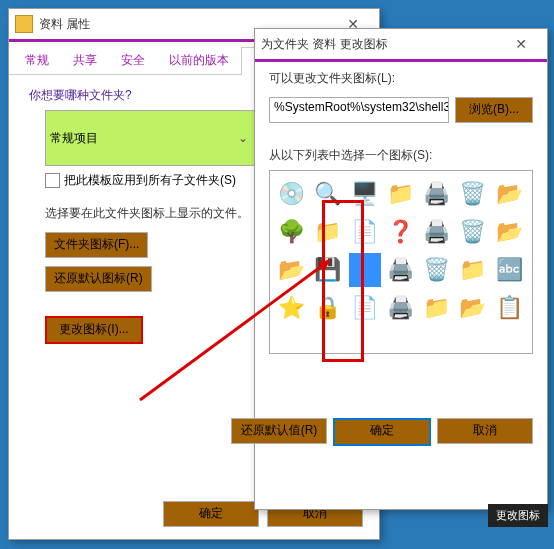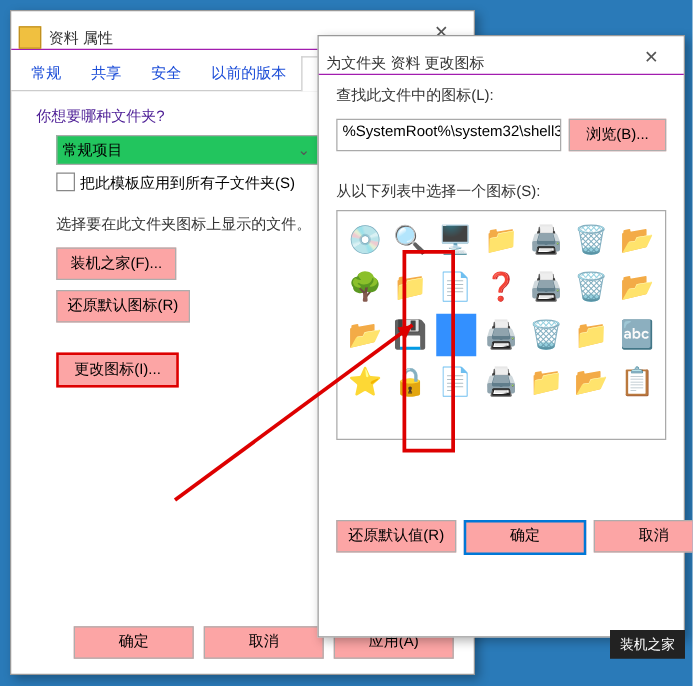--- a/index.html
+++ b/index.html
@@ -1,36 +1,36 @@
 <!DOCTYPE html>
 <html><head>
 <meta charset="utf-8">
 <style>
 body{margin:0;font:12px "Microsoft YaHei",SimSun,sans-serif;background:#2a7ab8;width:554px;height:549px;overflow:hidden;position:relative}
 .dlg{position:absolute;background:#fff;border:1px solid #999;box-shadow:3px 3px 8px rgba(0,0,0,.3)}
 .dlg1{left:8px;top:8px;width:370px;height:530px}
 .dlg2{left:254px;top:28px;width:292px;height:480px}
-.titlebar{height:30px;border-bottom:1px solid #a21caf;display:flex;align-items:flex-end;padding:0 6px}
+.titlebar{height:30px;border-bottom:3px solid #a21caf;display:flex;align-items:center;padding:0 6px}
 .titlebar .ticon{width:16px;height:16px;background:#f0c040;border:1px solid #c09020;margin-right:6px}
 .titlebar .tt{flex:1;color:#333}
 .titlebar .close{width:40px;height:28px;text-align:center;line-height:28px;font-size:14px;color:#555;cursor:pointer}
 .tabs{display:flex;border-bottom:1px solid #ccc;padding:4px 4px 0;background:#fff}
-.tab{padding:5px 11px;border:1px solid transparent;border-bottom:none;cursor:pointer;color:#1d4ed8}
+.tab{padding:5px 11px;border:1px solid transparent;border-bottom:none;cursor:pointer;color:#a21caf}
 .tab.active{border-color:#ccc;background:#fff;position:relative;top:1px}
 .body1{padding:12px 20px}
 .group{margin-bottom:16px}
 .lbl{color:#333;margin-bottom:6px}
 .lbl.blue{color:#4c1d95}
 .inset{padding-left:16px}
-.combo{width:200px;height:22px;border:1px solid #aaa;display:flex;align-items:center;padding:0 4px;margin:6px 0;background:#22c55e}
+.combo{width:200px;height:22px;border:1px solid #aaa;display:flex;align-items:center;padding:16px 4px;margin:6px 0;background:#bef264}
 .combo .ct{flex:1}
 .combo .dd{width:14px;text-align:center;color:#555}
-.chk{display:flex;align-items:flex-start;margin:6px 0}
+.chk{display:flex;align-items:center;margin:6px 0}
 .chk .box{width:13px;height:13px;border:1px solid #888;margin-right:4px;background:#fff}
-.btn{display:inline-block;min-width:78px;height:24px;line-height:22px;text-align:center;border:1px solid #adadad;background:#fca5a5;cursor:pointer;padding:0 8px;margin:4px 0}
+.btn{display:inline-block;min-width:78px;height:24px;line-height:22px;text-align:center;border:1px solid #adadad;background:#a16207;cursor:pointer;padding:0 8px;margin:4px 0}
 .btn.def{border:2px solid #0078d7;line-height:20px}
 .red{border:2px solid #d00 !important}
 .footer{position:absolute;bottom:8px;right:16px;display:flex;gap:8px}
 .body2{padding:8px 14px}
 .pathbox{width:190px;height:20px;border:1px solid #aaa;background:#fff;padding:2px 4px;display:inline-block;vertical-align:middle;overflow:hidden;white-space:nowrap}
 .iconlist{border:1px solid #aaa;height:170px;margin-top:6px;padding:6px;overflow:auto}
 .irow{display:flex;gap:4px;margin-bottom:4px}
 .ico{width:32px;height:32px;border:1px solid transparent;display:flex;align-items:center;justify-content:center;font-size:22px}
 .redbox{position:absolute;border:3px solid #d00;pointer-events:none}
 .arrow{position:absolute;pointer-events:none}
@@ -64,44 +64,43 @@
         </div>
         <div class="chk">
           <div class="box"></div>
           <span>把此模板应用到所有子文件夹(S)</span>
         </div>
       </div>
     </div>
     <div class="group">
       <div class="inset">
         <div class="lbl">选择要在此文件夹图标上显示的文件。</div>
-        <div class="btn">装机之家(F)...</div><br>
+        <div class="btn">文件夹图标(F)...</div><br>
         <div class="btn">还原默认图标(R)</div>
       </div>
     </div>
     <div class="group">
       <div class="inset">
         <div class="btn red">更改图标(I)...</div>
       </div>
     </div>
   </div>
   <div class="footer">
     <div class="btn">确定</div>
     <div class="btn">取消</div>
-    <div class="btn">应用(A)</div>
   </div>
 </div>
 
 <div class="dlg dlg2">
   <div class="titlebar">
     <div class="tt">为文件夹 资料 更改图标</div>
     <div class="close">✕</div>
   </div>
   <div class="body2">
-    <div class="lbl">查找此文件中的图标(L):</div>
+    <div class="lbl">可以更改文件夹图标(L):</div>
     <div style="display:flex;gap:6px;align-items:center;margin:4px 0">
       <div class="pathbox">%SystemRoot%\system32\shell32.dll</div>
       <div class="btn" style="min-width:60px">浏览(B)...</div>
     </div>
     <div class="lbl" style="margin-top:20px">从以下列表中选择一个图标(S):</div>
     <div class="iconlist">
       <div class="irow">
         <div class="ico">💿</div>
         <div class="ico">🔍</div>
         <div class="ico">🖥️</div>
@@ -131,29 +130,29 @@
       <div class="irow">
         <div class="ico">⭐</div>
         <div class="ico">🔒</div>
         <div class="ico">📄</div>
         <div class="ico">🖨️</div>
         <div class="ico">📁</div>
         <div class="ico">📂</div>
         <div class="ico">📋</div>
       </div>
     </div>
-    <div style="display:flex;justify-content:flex-start;gap:6px;margin-top:60px">
+    <div style="display:flex;justify-content:flex-end;gap:6px;margin-top:60px">
       <div class="btn">还原默认值(R)</div>
       <div class="btn def">确定</div>
       <div class="btn">取消</div>
     </div>
   </div>
 </div>
 
 <div class="redbox" style="left:322px;top:200px;width:36px;height:156px"></div>
 <svg class="arrow" style="left:130px;top:250px;width:220px;height:160px">
   <line x1="10" y1="150" x2="200" y2="10" stroke="#d00" stroke-width="3"></line>
   <polygon points="200,10 188,12 194,22" fill="#d00"></polygon>
 </svg>
 
 <div class="watermark">
-  <div>装机之家</div>
+  <div>更改图标</div>
 </div>
 
 </body></html>

